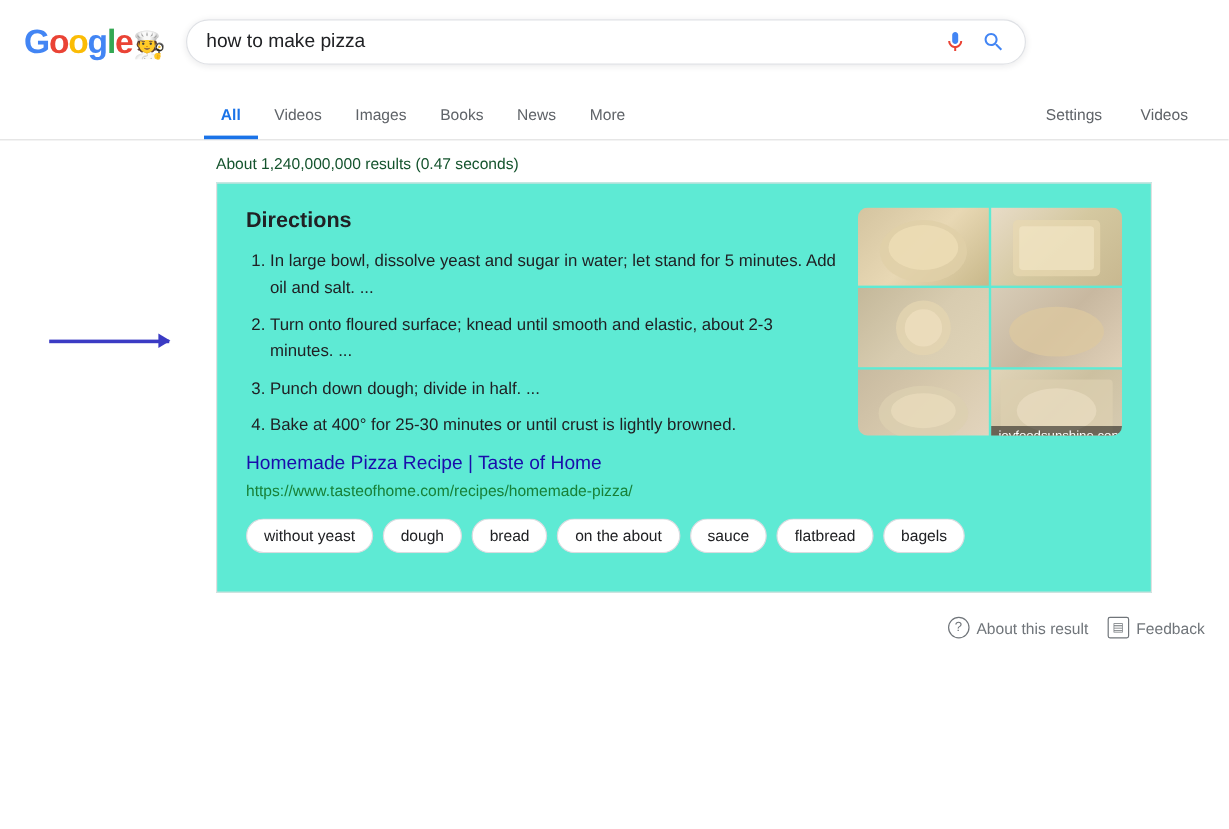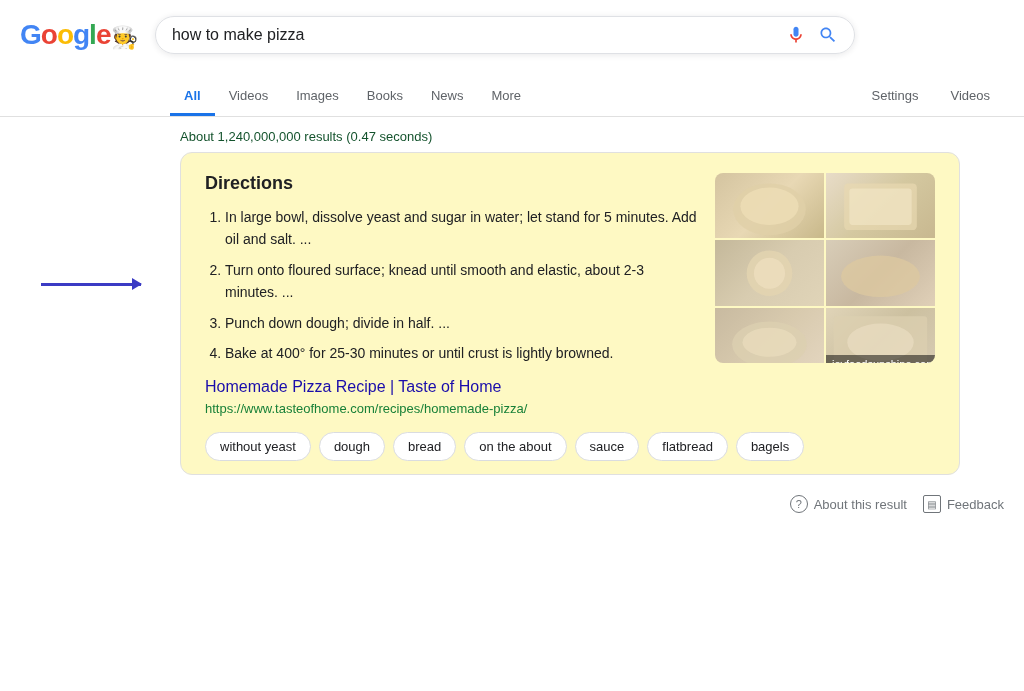--- a/index.html
+++ b/index.html
@@ -120,25 +120,25 @@
     }
 
     
     .main-content {
       padding: 0 20px 0 180px;
     }
 
     
     .result-card {
       border: 1px solid #e0e0e0;
-      border-radius: 12px;
-      padding: 20px 24px 13px 24px;
+      border-radius: 0;
+      padding: 20px 24px 32px 24px;
       max-width: 780px;
       position: relative;
-      background: #fef9c3;
+      background: #5eead4;
     }
 
     .card-inner {
       display: flex;
       gap: 16px;
     }
 
     .card-text {
       flex: 1;
     }

